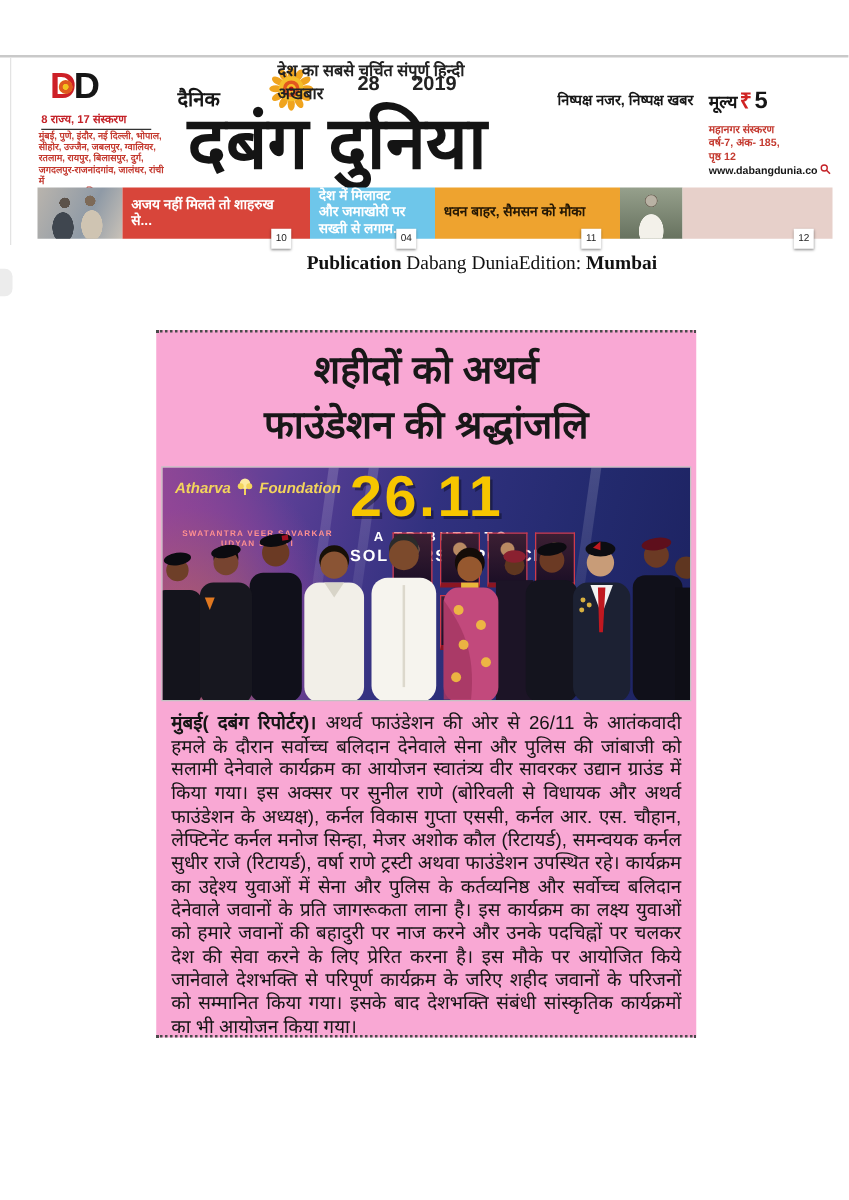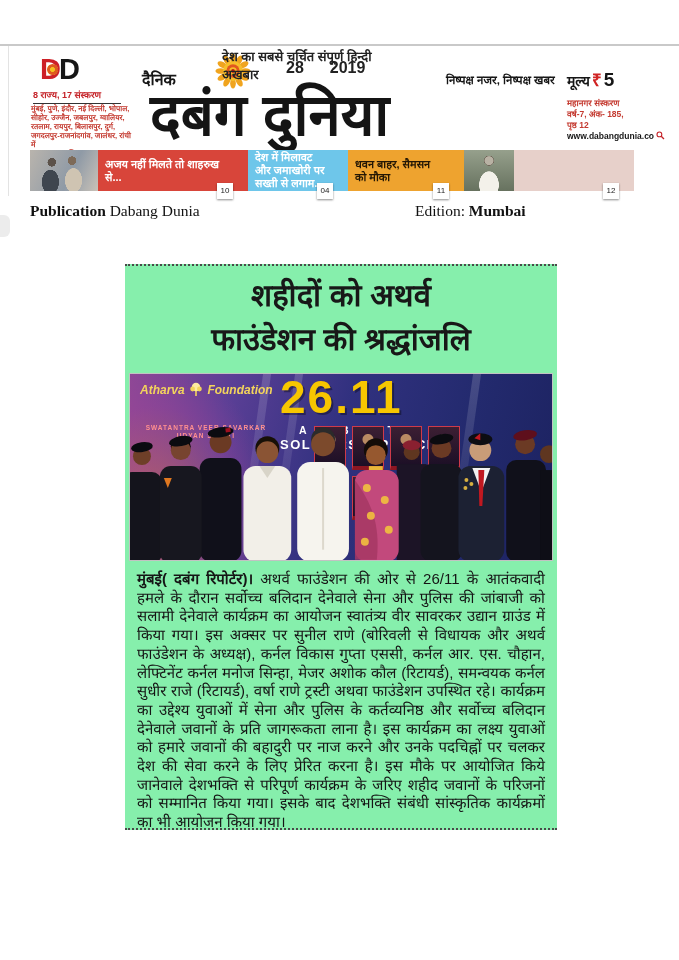--- a/index.html
+++ b/index.html
@@ -46,35 +46,35 @@
       radial-gradient(ellipse 14px 20px at 64% 74%, #cfc4b2 60%, transparent 62%),
       linear-gradient(115deg,#b9b4ad,#8f9aa6 60%,#c9c2b8);}
   .thumb2{width:50px;background:
       radial-gradient(circle 7px at 50% 26%, #b9b2a4 58%, #6b6154 70%, transparent 74%),
       radial-gradient(ellipse 16px 22px at 50% 85%, #f3f1ea 60%, transparent 63%),
       linear-gradient(#96a08c,#67725f);}
   .teaser{position:relative;height:41px;display:flex;align-items:center;}
   .t-text{font-size:11px;line-height:13px;font-weight:bold;padding:2px 22px 2px 7px;overflow:hidden;}
   .t-red{background:#d8453a;width:150px;} .t-red .t-text{color:#fff;}
   .t-blue{background:#6ec6ea;width:100px;} .t-blue .t-text{color:#fff;}
-  .t-orange{background:#eea32f;width:116px;} .t-orange .t-text{color:#241704;}
+  .t-orange{background:#eea32f;width:148px;} .t-orange .t-text{color:#241704;}
   .t-pink{background:#e7d0ca;width:120px;} .t-pink .t-text{color:#1c1c1c;}
   .num{position:absolute;right:15px;top:50%;transform:translateY(-50%);width:16px;height:16px;
        background:#fff;box-shadow:0 1px 2px rgba(0,0,0,.45);font-size:8px;font-weight:normal;color:#222;
        display:flex;align-items:center;justify-content:center;margin-top:20px;}
 
   
   .meta{position:absolute;top:202px;left:30px;width:620px;font-family:"Liberation Serif", serif;
         font-size:15.5px;color:#111;}
   .meta-row{display:flex;margin-bottom:16px;}
-  .meta-left{width:385px;} .meta-right{flex:1;}
+  .meta-left{width:385px;text-align:right;} .meta-right{flex:1;}
   .smudge-left{position:absolute;top:215px;left:0;width:10px;height:22px;background:#ececec;border-radius:0 6px 6px 0;}
 
   
-  .clipping{position:absolute;top:264px;left:125px;width:432px;height:566px;background:#86efac;
+  .clipping{position:absolute;top:264px;left:125px;width:432px;height:566px;background:#f9a8d4;
             border-top:2px dotted #4a4a4a;border-bottom:2px dotted #4a4a4a;overflow:hidden;box-sizing:border-box;}
   .headline{margin-top:8px;text-align:center;font-size:31px;line-height:44px;font-weight:bold;color:#181818;}
 
   .photo{position:relative;width:422px;height:186px;margin:11px auto 0;overflow:hidden;
          border:1px solid #c2c2c2;background:linear-gradient(105deg,#8d4796 0%,#5b3f96 22%,#31317f 48%,#232a6e 75%,#1c2260 100%);}
   .sunset{position:absolute;left:0;top:0;width:140px;height:100%;
           background:radial-gradient(ellipse at 18% 78%, rgba(240,120,60,.55), rgba(170,70,150,.3) 55%, transparent 75%);}
   .streak{position:absolute;top:0;bottom:0;width:8px;transform:skewX(-8deg);
           background:linear-gradient(rgba(255,255,255,.16),rgba(255,255,255,0));}
   .atharva{position:absolute;left:10px;top:7px;color:#f3d45c;font-size:12px;font-weight:bold;font-style:italic;}

